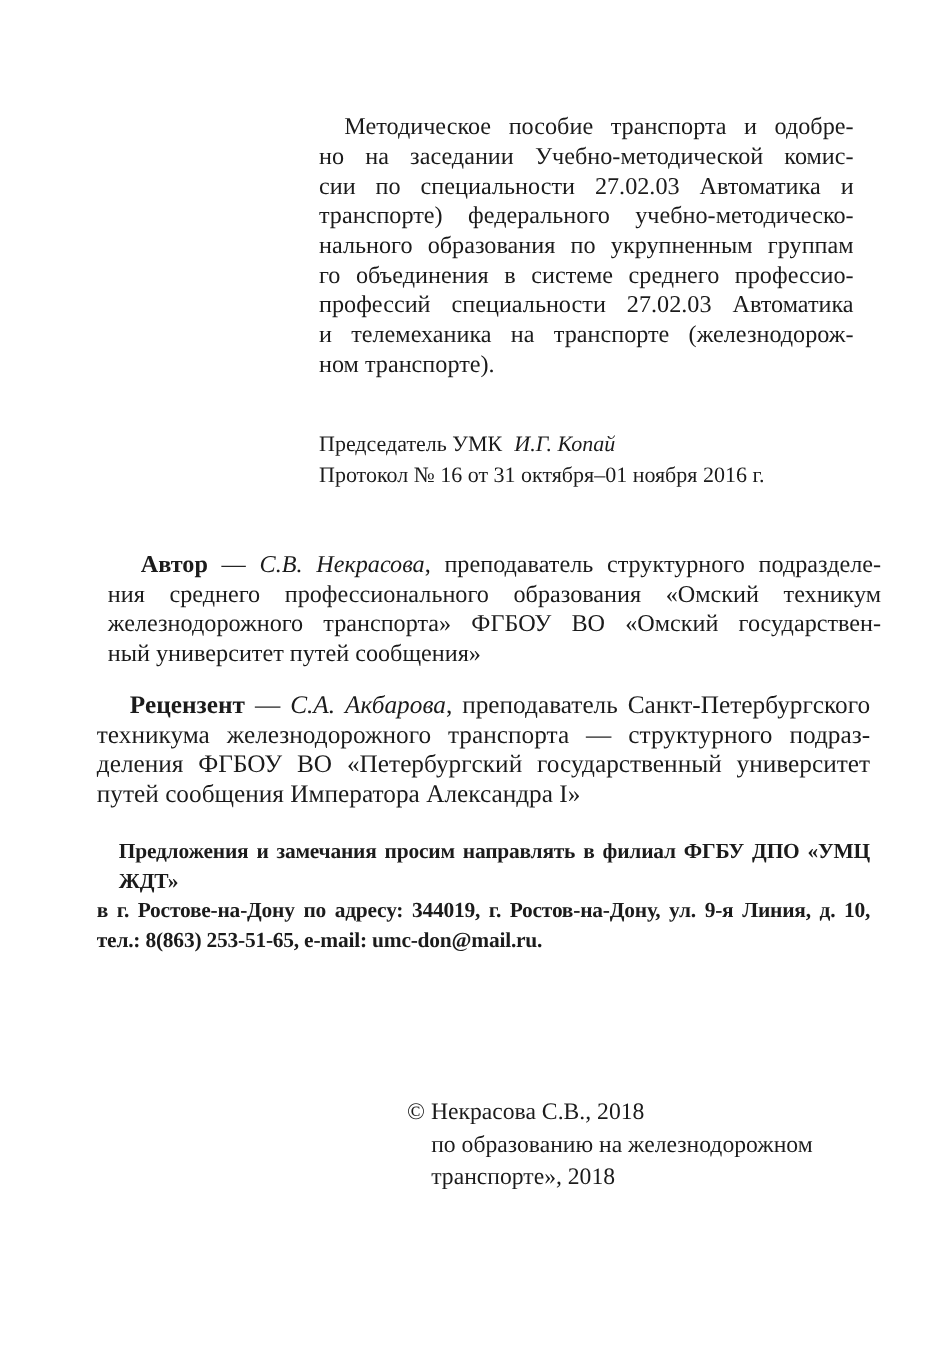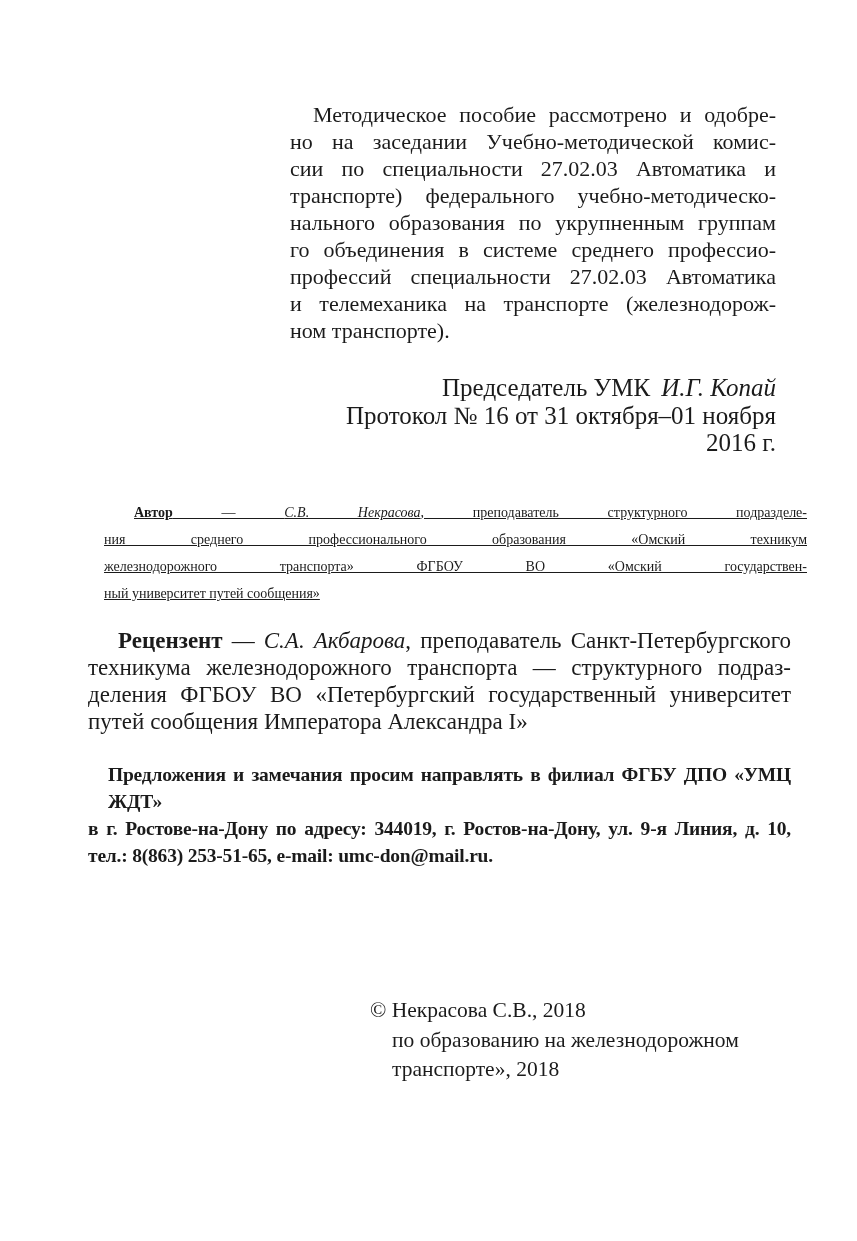--- a/index.html
+++ b/index.html
@@ -27,30 +27,30 @@
 
   
   .approval {
     left: 290px; top: 101px; width: 486px;
     font-size: 22px; line-height: 27px;
   }
   .indent-approval { padding-left: 23px; }
 
   
   .chairman {
-    left: 290px; top: 374px; width: 486px;
-    font-size: 25px; line-height: 27.5px;
-    text-align: right;
+    left: 290px; top: 391px; width: 486px;
+    font-size: 20px; line-height: 27.5px;
+    text-align: left;
   }
   .name-gap { margin-left: 11px; }
 
   
   .author {
-    left: 104px; top: 499px; width: 703px;
-    font-size: 14px; line-height: 27px; text-decoration: underline;
+    left: 98px; top: 499px; width: 703px;
+    font-size: 22px; line-height: 27px;
   }
   .indent-body { padding-left: 30px; }
 
   
   .reviewer {
     left: 88px; top: 627px; width: 703px;
     font-size: 23px; line-height: 27px;
   }
 
   
@@ -68,21 +68,21 @@
     font-size: 21.5px; line-height: 29.5px;
   }
   .copyright .cont { padding-left: 22px; }
 </style>
 </head>
 <body>
 
 <div class="page">
 
   <section class="approval">
-    <div class="jline indent-approval">Методическое пособие рассмотрено и одобре-</div>
+    <div class="jline indent-approval">Методическое пособие транспорта и одобре-</div>
     <div class="jline">но на заседании Учебно-методической комис-</div>
     <div class="jline">сии по специальности 27.02.03 Автоматика и</div>
     <div class="jline">транспорте) федерального учебно-методическо-</div>
     <div class="jline">нального образования по укрупненным группам</div>
     <div class="jline">го объединения в системе среднего профессио-</div>
     <div class="jline">профессий специальности 27.02.03 Автоматика</div>
     <div class="jline">и телемеханика на транспорте (железнодорож-</div>
     <div>ном транспорте).</div>
   </section>
 

